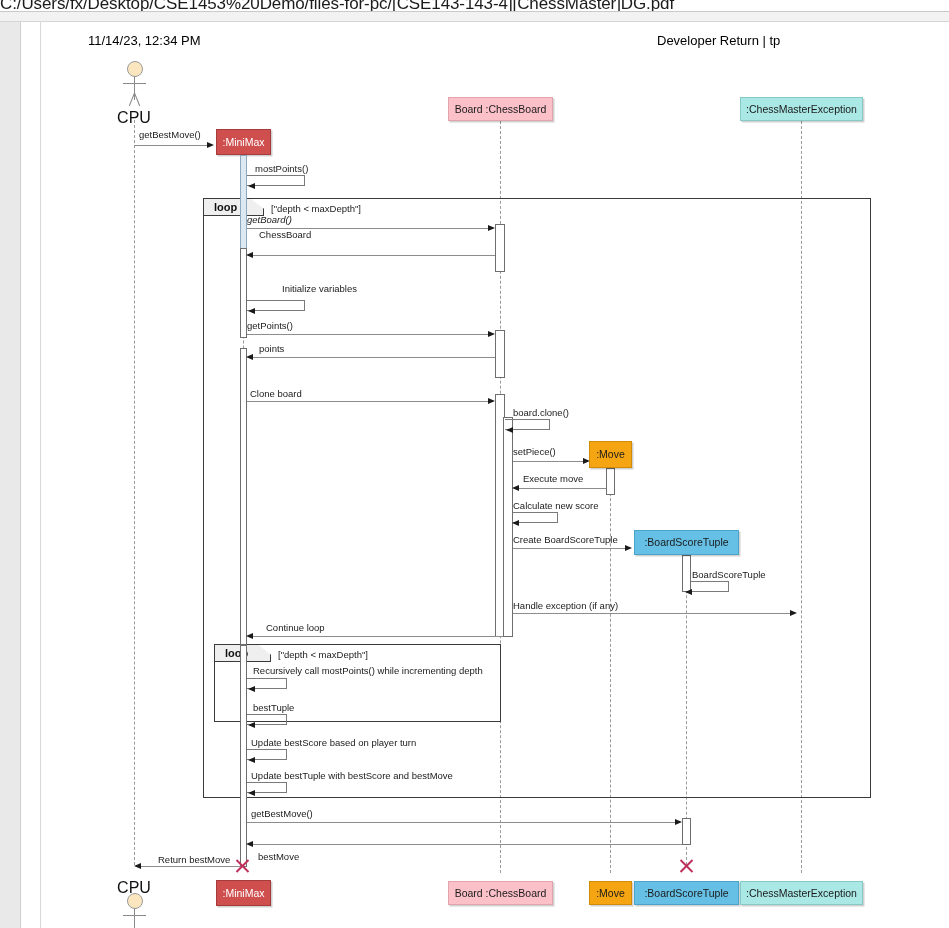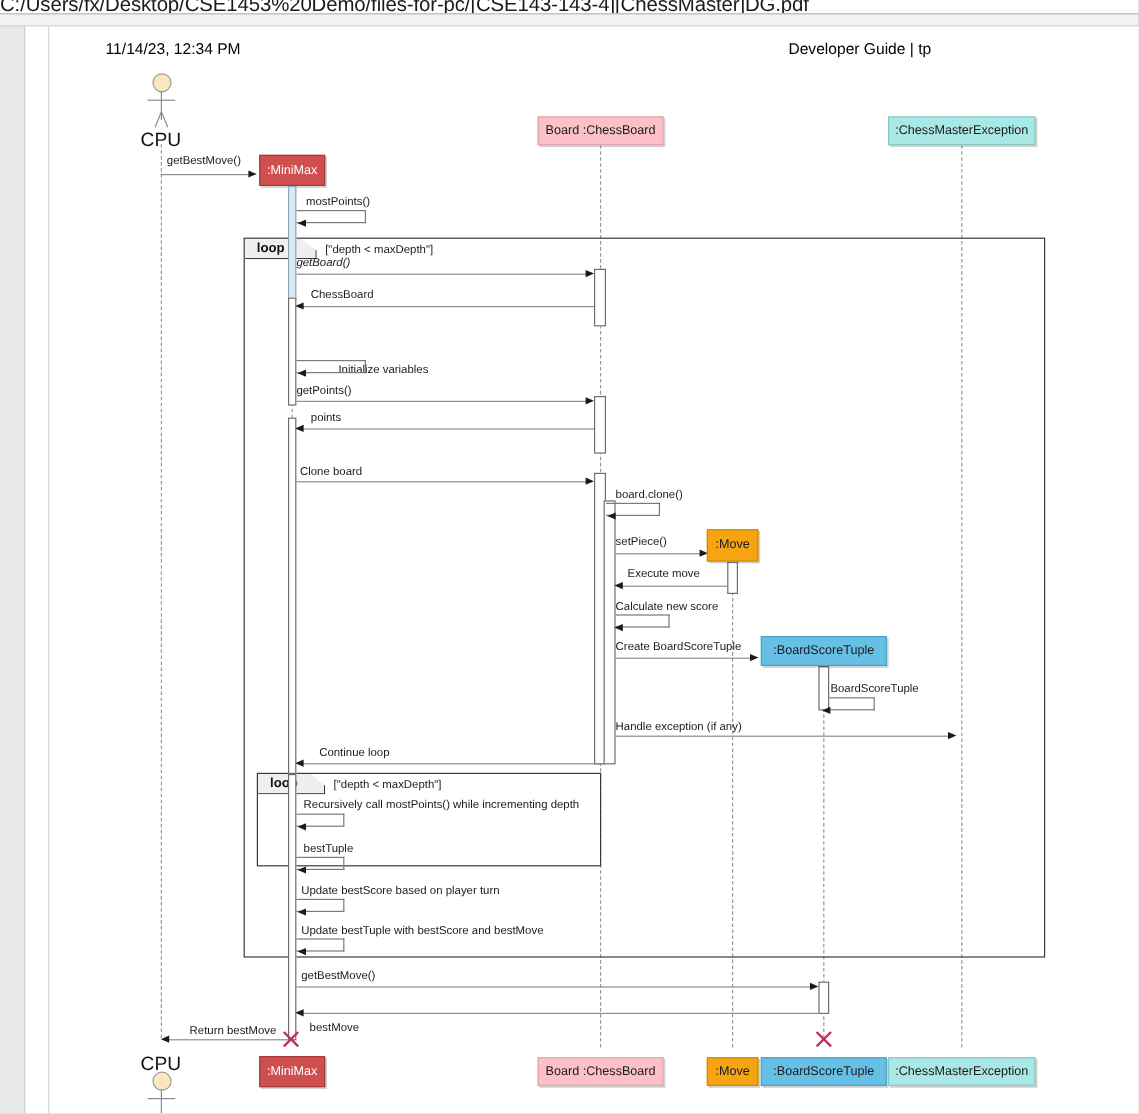--- a/index.html
+++ b/index.html
@@ -214,21 +214,21 @@
   <div id="urlbar">
     <span class="url-text">C:/Users/fx/Desktop/CSE1453%20Demo/files-for-pc/[CSE143-143-4][ChessMaster]DG.pdf</span>
   </div>
   <div id="chrome-divider"></div>
   <div id="chrome-strip"></div>
   <div id="gutter"></div>
   <div id="gutter2"></div>
   <div id="sheet"></div>
 
   <div class="pg-header" id="hdr-date">11/14/23, 12:34 PM</div>
-  <div class="pg-header" id="hdr-title">Developer Guide | tp</div>
+  <div class="pg-header" id="hdr-title">Developer Return | tp</div>
 
   <div id="diagram">
 
     <div class="lifeline" style="left:134px; top:120px; height:745px;"></div>
     <div class="lifeline" style="left:243px; top:155px; height:710px;"></div>
     <div class="lifeline" style="left:500px; top:121px; height:752px;"></div>
     <div class="lifeline" style="left:610px; top:468px; height:405px;"></div>
     <div class="lifeline" style="left:686px; top:555px; height:310px;"></div>
     <div class="lifeline" style="left:801px; top:121px; height:752px;"></div>
 
@@ -282,25 +282,25 @@
     <div class="arrowhead right" style="left:207px; top:141.5px;"></div>
 
     <div class="msglabel" style="left:255px; top:164px;text-align:right;">mostPoints()</div>
     <div class="selfcall" style="left:247px; top:175px; width:58px; height:11px;"></div>
     <div class="arrowhead left" style="left:248px; top:182.5px;"></div>
 
     <div class="msglabel" style="left:247px; top:215px;font-style:italic;">getBoard()</div>
     <div class="msgline" style="left:247px; top:228px; width:243px;"></div>
     <div class="arrowhead right" style="left:488px; top:224.5px;"></div>
 
-    <div class="msglabel" style="left:259px; top:241px;text-align:right;">ChessBoard</div>
+    <div class="msglabel" style="left:259px; top:230px;text-align:right;">ChessBoard</div>
     <div class="msgline" style="left:252px; top:255px; width:243px;"></div>
     <div class="arrowhead left" style="left:246px; top:251.5px;"></div>
 
-    <div class="msglabel" style="left:250px; top:304px;padding-left:32px;">Initialize variables</div>
+    <div class="msglabel" style="left:250px; top:284px;padding-left:32px;">Initialize variables</div>
     <div class="selfcall" style="left:247px; top:300px; width:58px; height:11px;"></div>
     <div class="arrowhead left" style="left:248px; top:307.5px;"></div>
 
     <div class="msglabel" style="left:247px; top:321px;">getPoints()</div>
     <div class="msgline" style="left:247px; top:334px; width:243px;"></div>
     <div class="arrowhead right" style="left:488px; top:330.5px;"></div>
 
     <div class="msglabel" style="left:259px; top:344px;">points</div>
     <div class="msgline" style="left:252px; top:357px; width:243px;"></div>
     <div class="arrowhead left" style="left:246px; top:353.5px;"></div>

